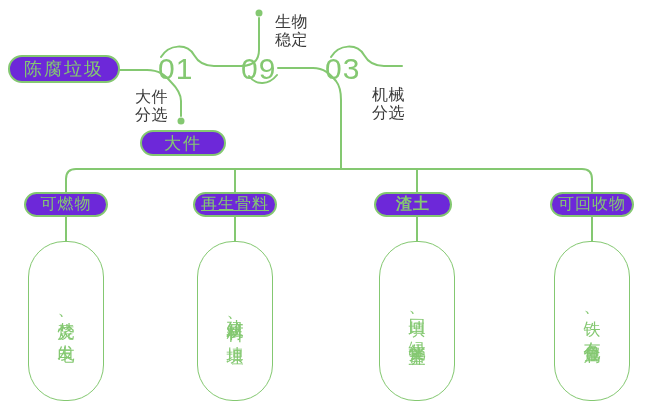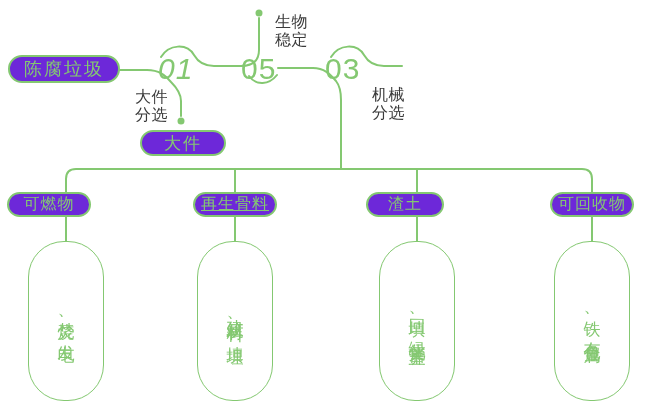--- a/index.html
+++ b/index.html
@@ -14,29 +14,29 @@
   .lines{position:absolute;left:0;top:0;}
   .pill{
     position:absolute;box-sizing:border-box;background:#6d28d9;
     border:2px solid var(--green);border-radius:999px;
     color:var(--green);display:flex;align-items:center;justify-content:center;
     letter-spacing:1px;white-space:nowrap;
   }
   .pill.source{left:8px;top:55px;width:112px;height:28px;font-size:18px;letter-spacing:2px;}
   .pill.bulky{left:140px;top:130px;width:86px;height:26px;font-size:17px;letter-spacing:2px;}
   .pill.cat{top:192px;height:25px;font-size:16px;}
-  .pill.cat1{left:7px;width:84px;font-family:Liberation Mono, monospace;}
+  .pill.cat1{left:24px;width:84px;font-family:Liberation Mono, monospace;}
   .pill.cat2{left:193px;width:84px;text-decoration:underline;}
-  .pill.cat3{left:366px;width:78px;}
+  .pill.cat3{left:374px;width:78px;font-weight:bold;}
   .pill.cat4{left:550px;width:84px;}
   .step-num{
     position:absolute;color:var(--green);font-size:30px;font-weight:300;
     letter-spacing:1px;line-height:30px;
   }
-  .num1{left:158px;top:54px;font-style:italic;}
+  .num1{left:158px;top:54px;}
   .num2{left:241px;top:54px;}
   .num3{left:325px;top:54px;}
   .plabel{
     position:absolute;color:var(--dark);font-size:16px;line-height:17.5px;
     white-space:pre-line;letter-spacing:0.5px;
   }
   .lab-bulky{left:135px;top:88px;}
   .lab-bio{left:269px;top:13px;margin-left:6px;}
   .lab-mech{left:372px;top:86px;}
   .vbox{
@@ -75,21 +75,21 @@
     </g>
     <circle cx="181" cy="121" r="3.5" fill="#84c871"></circle>
     <circle cx="259" cy="13" r="3.5" fill="#84c871"></circle>
   </svg>
 
   <div class="pill source">
     <span>陈腐垃圾</span>
   </div>
 
   <div class="step-num num1">01</div>
-  <div class="step-num num2">05</div>
+  <div class="step-num num2">09</div>
   <div class="step-num num3">03</div>
 
   <div class="plabel lab-bulky">大件
 分选</div>
   <div class="plabel lab-bio">生物
 稳定</div>
   <div class="plabel lab-mech">机械
 分选</div>
 
   <div class="pill bulky">

